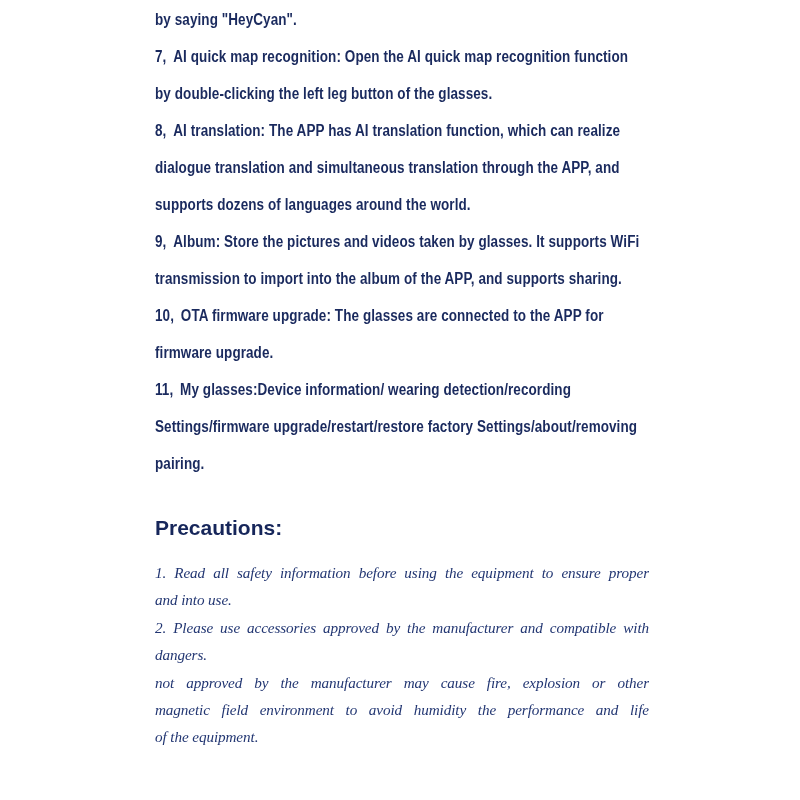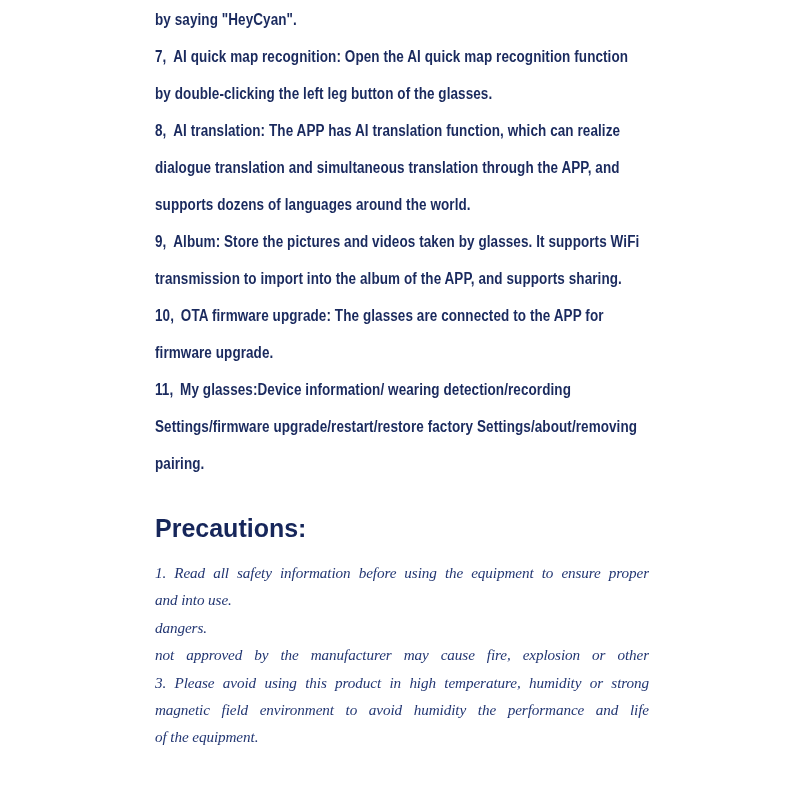--- a/index.html
+++ b/index.html
@@ -31,21 +31,21 @@
     line-height: 37px;
     white-space: nowrap;
   }
   
   .prec-heading {
     position: absolute;
     left: 155px; top: 513px;
     color: #16265a;
     font-family: "Liberation Sans", sans-serif;
     font-weight: 700;
-    font-size: 25px;
+    font-size: 21px;
     line-height: 30px;
   }
   
   .precautions {
     position: absolute;
     left: 155px; top: 559px;
     width: 494px;
     color: #223672;
     font-family: "Liberation Serif", serif;
     font-weight: 500;
@@ -84,20 +84,20 @@
     <div class="line">11, My glasses:Device information/ wearing detection/recording</div>
     <div class="line">Settings/firmware upgrade/restart/restore factory Settings/about/removing</div>
     <div class="line">pairing.</div>
   </div>
 
   <div class="prec-heading">Precautions:</div>
 
   <div class="precautions">
     <div class="pline fill">1. Read all safety information before using the equipment to ensure proper</div>
     <div class="pline">and into use.</div>
+    <div class="pline fill">2. Please use accessories approved by the manufacturer and compatible with</div>
     <div class="pline">dangers.</div>
     <div class="pline fill">not approved by the manufacturer may cause fire, explosion or other</div>
-    <div class="pline fill">3. Please avoid using this product in high temperature, humidity or strong</div>
     <div class="pline fill">magnetic field environment to avoid humidity the performance and life</div>
     <div class="pline">of the equipment.</div>
   </div>
 
 </div>
 
 </body></html>

